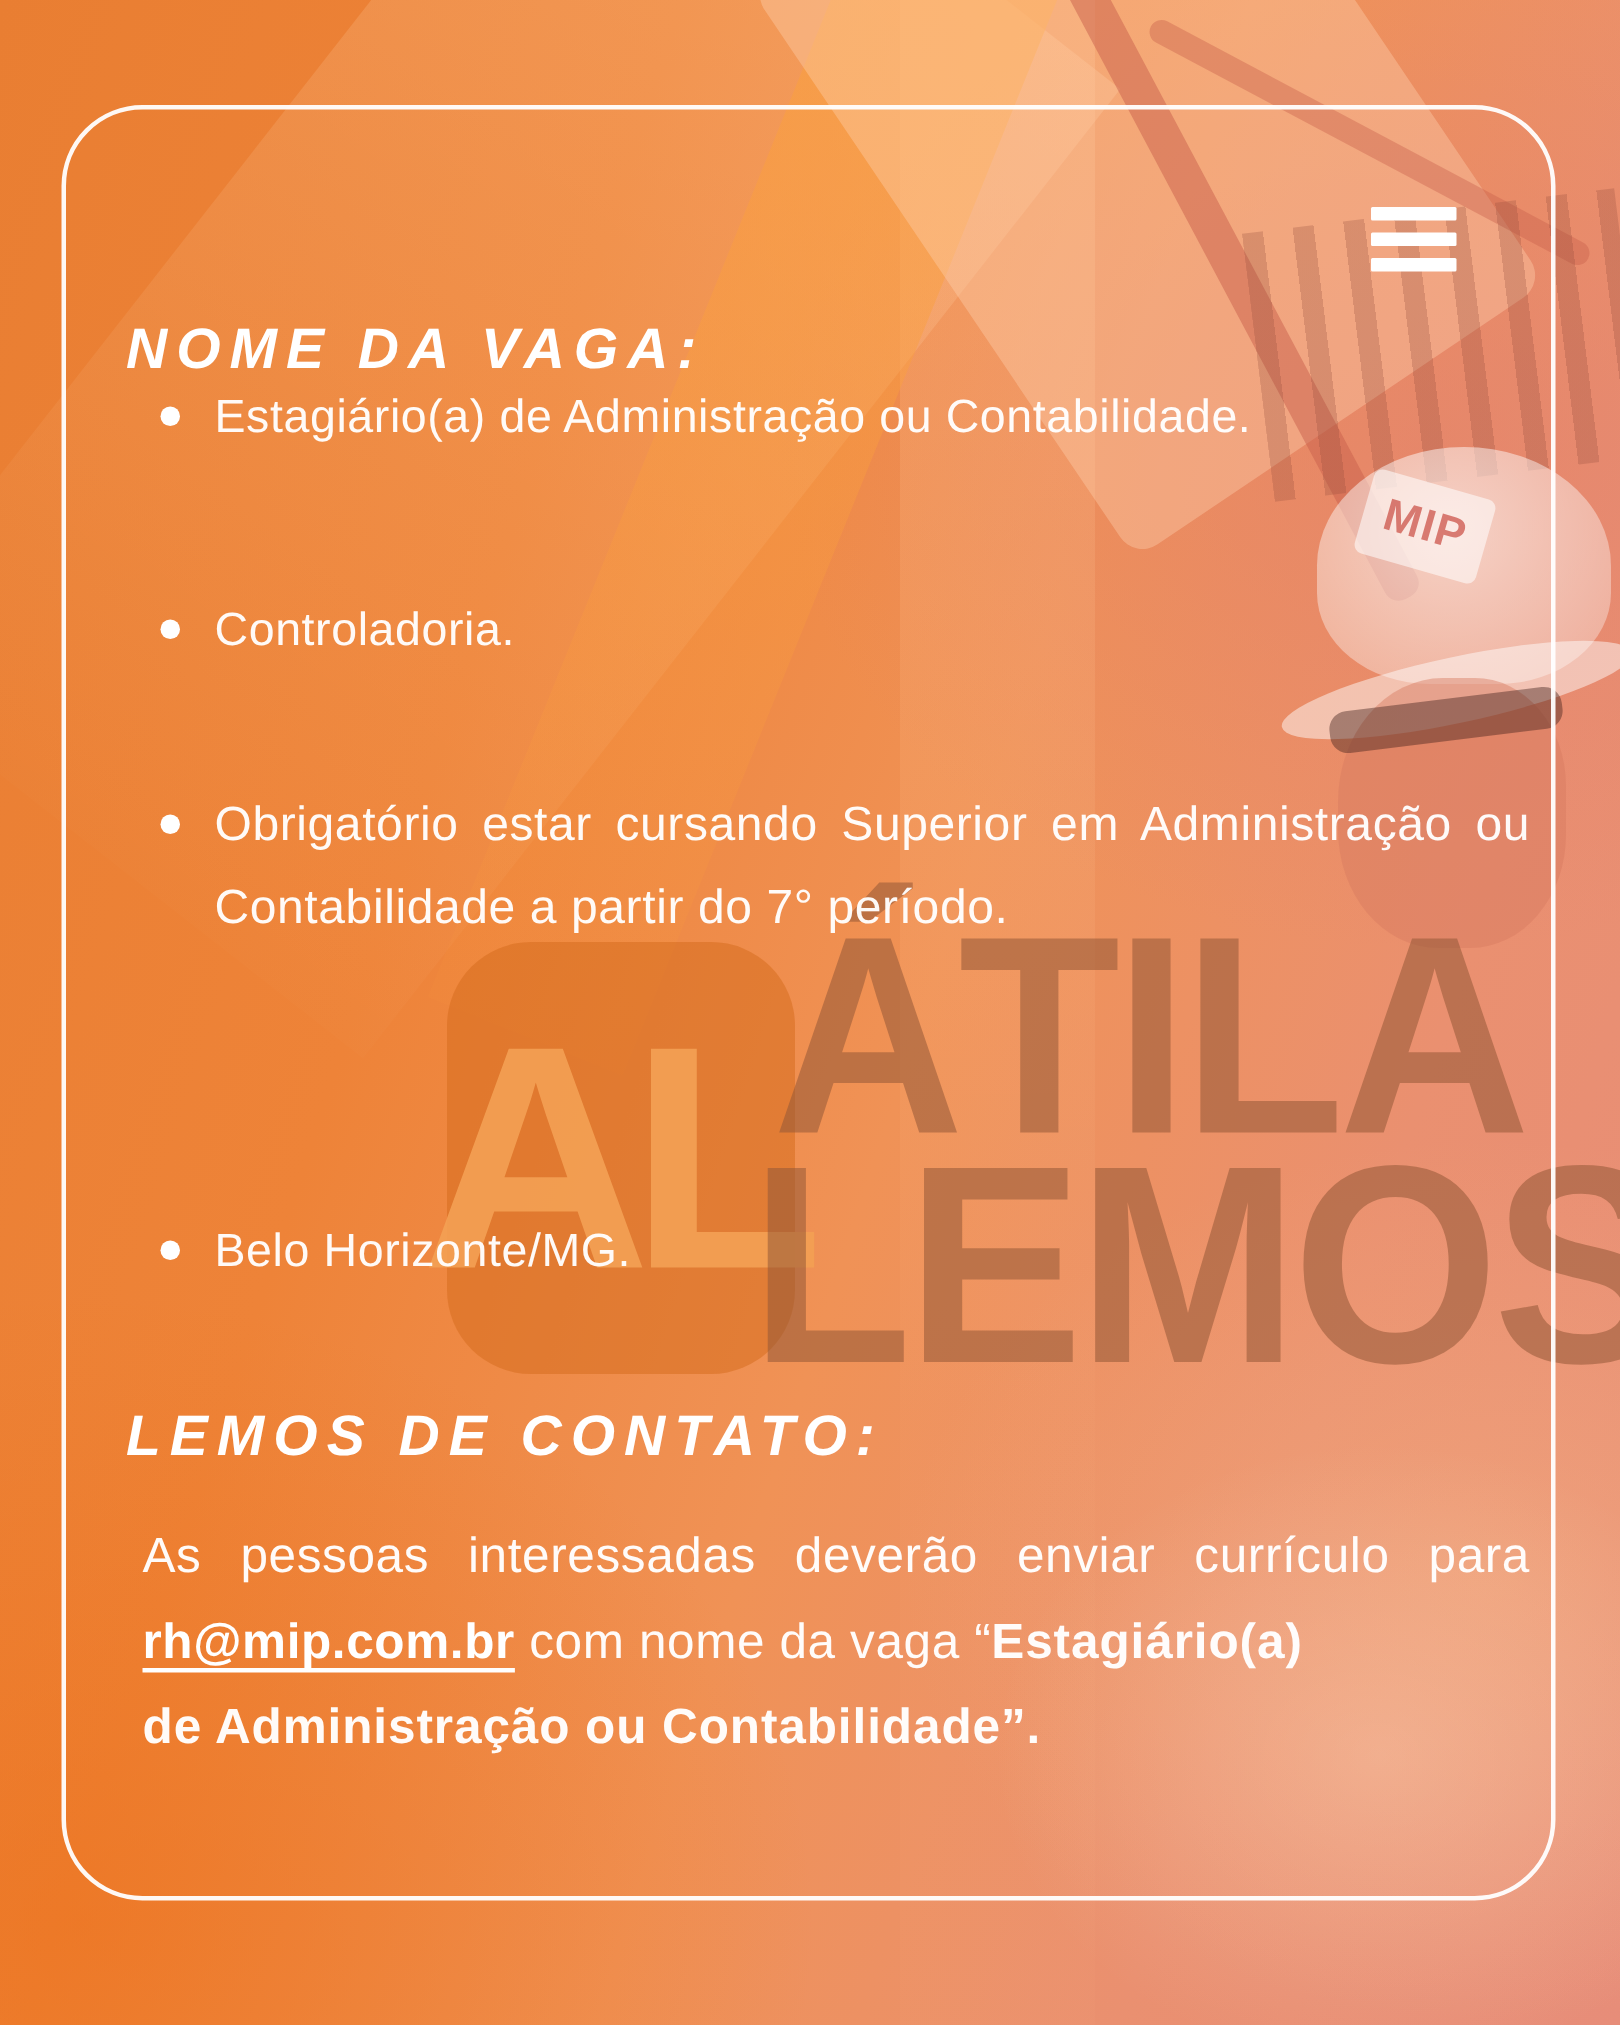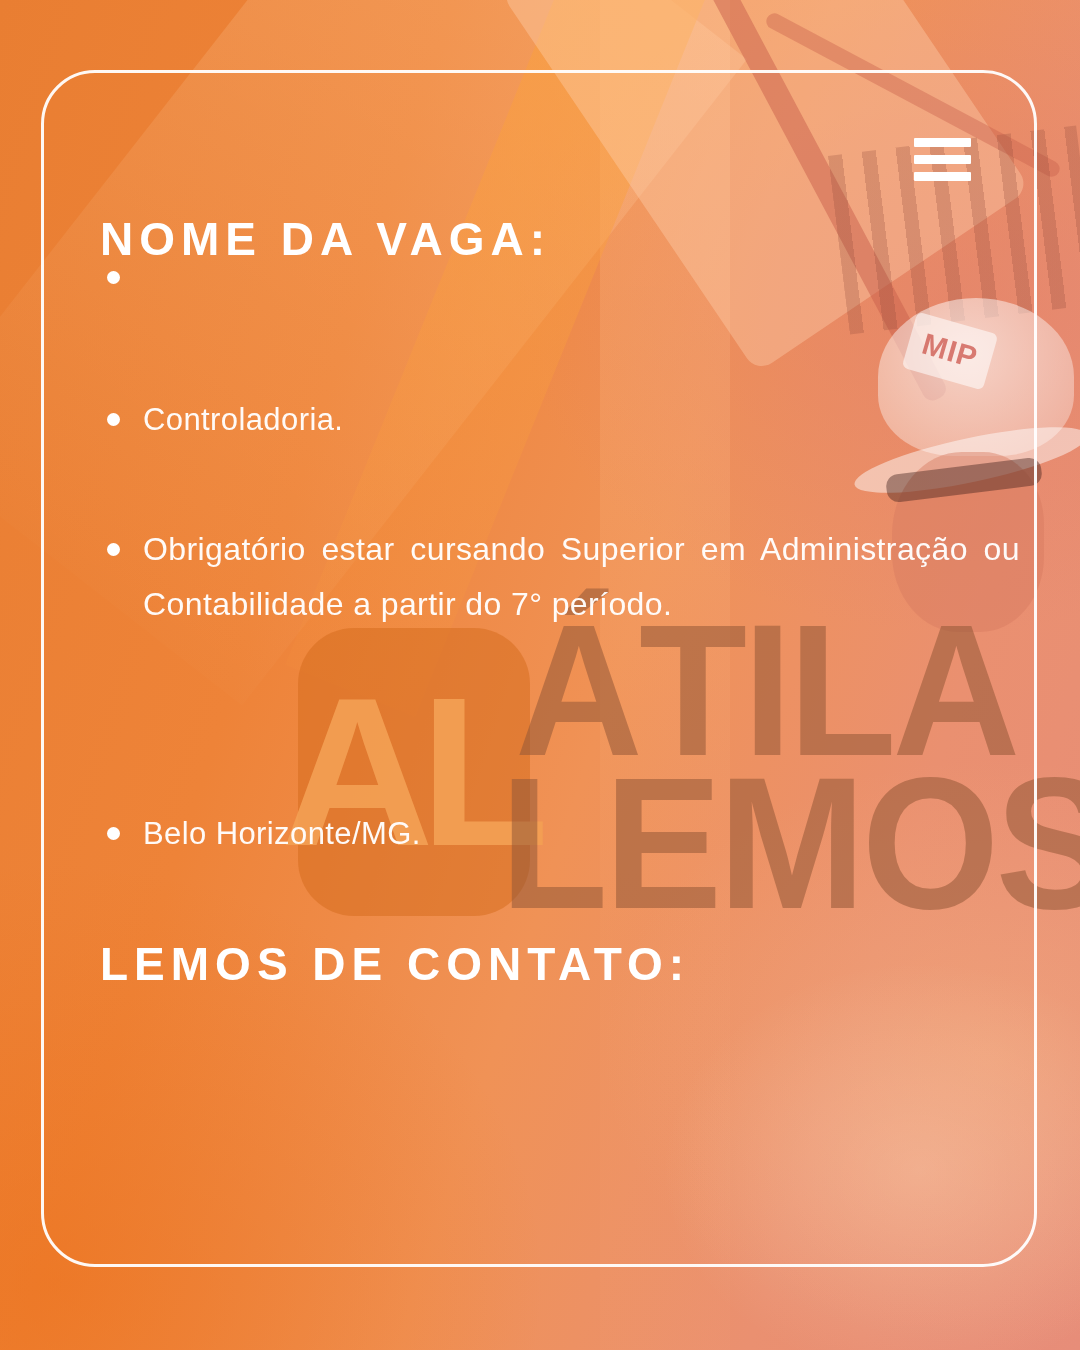--- a/index.html
+++ b/index.html
@@ -64,22 +64,22 @@
   .frame { position:absolute; left:41px; top:70px; width:996px; height:1197px; z-index:3;
            border:3px solid rgba(255,255,255,0.95); border-radius:54px; pointer-events:none; }
 
   
   .menu { position:absolute; left:914px; top:138px; width:57px; z-index:4; cursor:pointer; }
   .menu .bar { height:9px; background:#ffffff; margin-bottom:8px; border-radius:1px; }
   .menu .bar:last-child { margin-bottom:0; }
 
   
   .content { position:absolute; inset:0; z-index:4; color:#ffffff; }
-  .heading { position:absolute; left:100px; font-weight:bold; font-size:46px; letter-spacing:6px;
-             color:#ffffff; white-space:nowrap; }
+  .heading { position:absolute; left:84px; font-weight:bold; font-size:38px; letter-spacing:6px;
+             color:#ffffff; white-space:nowrap;font-style:italic; }
   .bullets { position:absolute; left:95px; width:925px; list-style:none; }
   .bullets li { position:relative; padding-left:48px; font-size:31px; line-height:55px;
                 color:rgba(255,255,255,0.96); letter-spacing:0.4px; }
   .bullets li .dot { position:absolute; left:12px; top:21px; width:13px; height:13px;
                      border-radius:50%; background:#ffffff; }
   .bullets.justified li { text-align:justify; font-size:32px; }
 
   .t-vaga   { top:212px; }
   .l-vaga   { top:250px; }
   .t-area   { top:353px; }
@@ -134,31 +134,35 @@
   <div class="menu">
     <div class="bar"></div>
     <div class="bar"></div>
     <div class="bar"></div>
   </div>
 
   <div class="content">
 
     <div class="heading t-vaga">NOME DA VAGA:</div>
     <ul class="bullets l-vaga">
-      <li><span class="dot"></span></li>
+      <li><span class="dot"></span><span>Estagiário(a) de Administração ou Contabilidade.</span></li>
     </ul>
 
     <ul class="bullets l-area">
       <li><span class="dot"></span><span>Controladoria.</span></li>
     </ul>
 
     <ul class="bullets justified l-req">
       <li><span class="dot"></span><span>Obrigatório estar cursando Superior em Administração ou Contabilidade a partir do 7° período.</span></li>
     </ul>
 
     <ul class="bullets l-regiao">
       <li><span class="dot"></span><span>Belo Horizonte/MG.</span></li>
     </ul>
 
     <div class="heading t-canal">LEMOS DE CONTATO:</div>
+    <div class="contact">
+      <p class="first"><span>As pessoas interessadas deverão enviar currículo para </span><a class="email" href="#">rh@mip.com.br</a><span> com nome da vaga “</span><strong>Estagiário(a)</strong></p>
+      <p><strong>de Administração ou Contabilidade”.</strong></p>
+    </div>
 
   </div>
 </div>
 
 </body></html>

